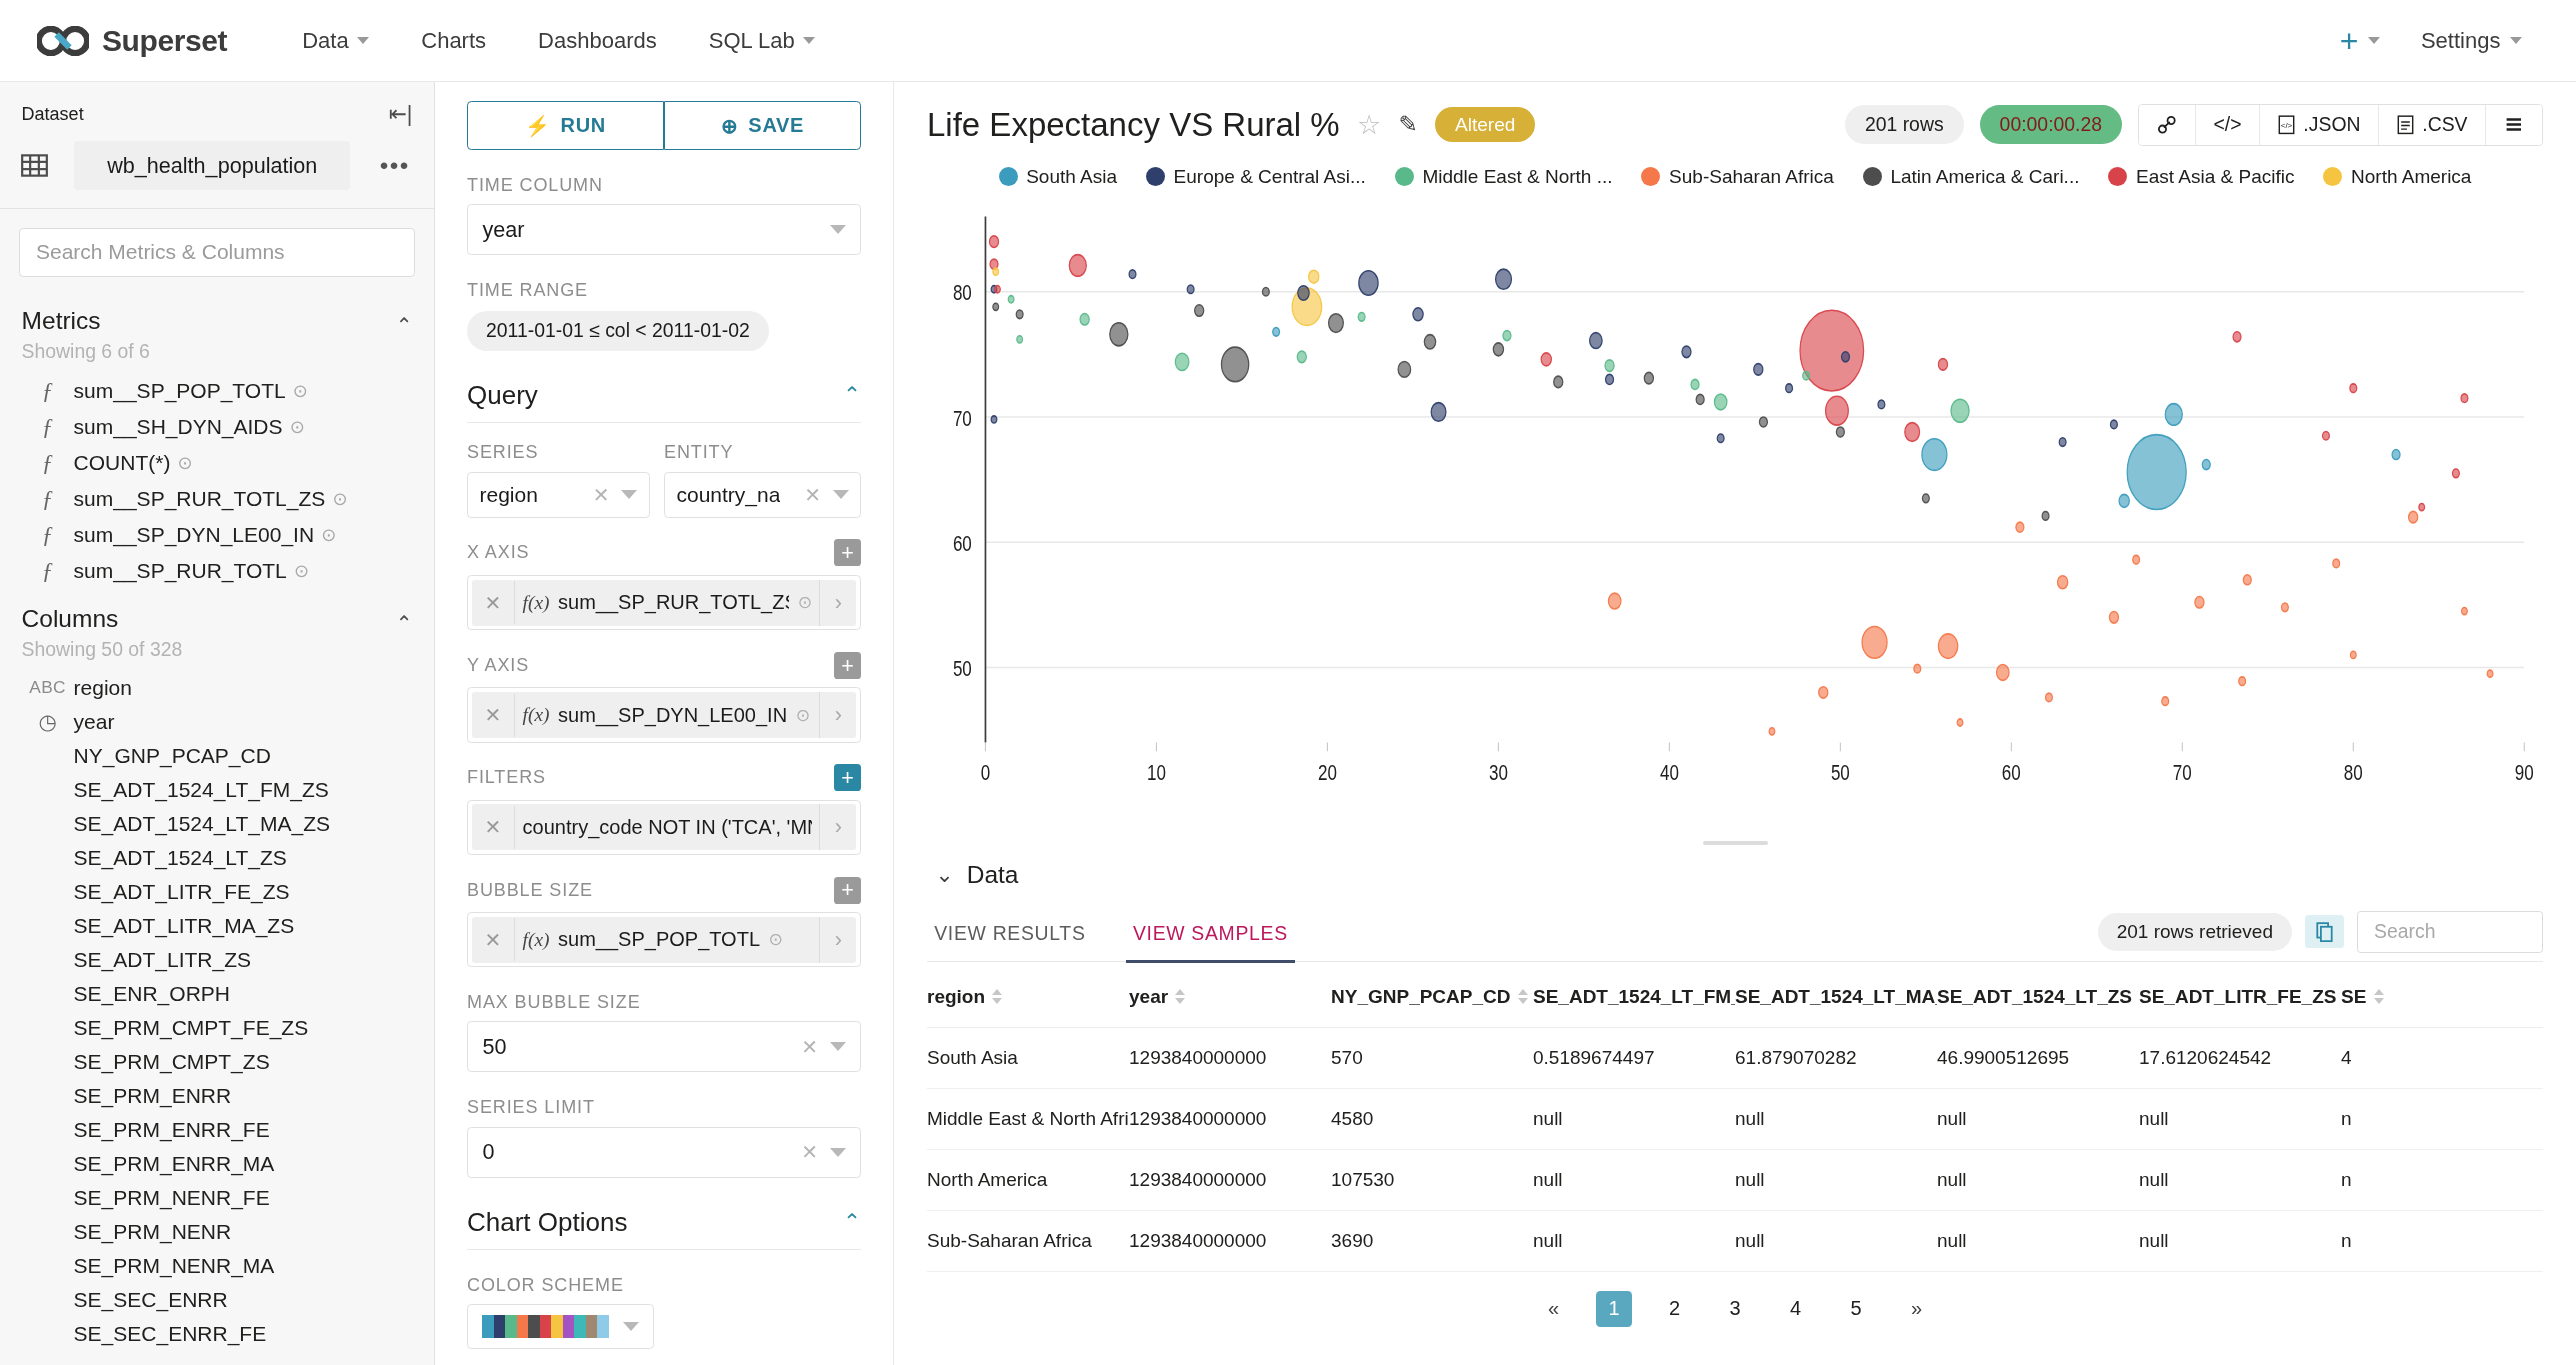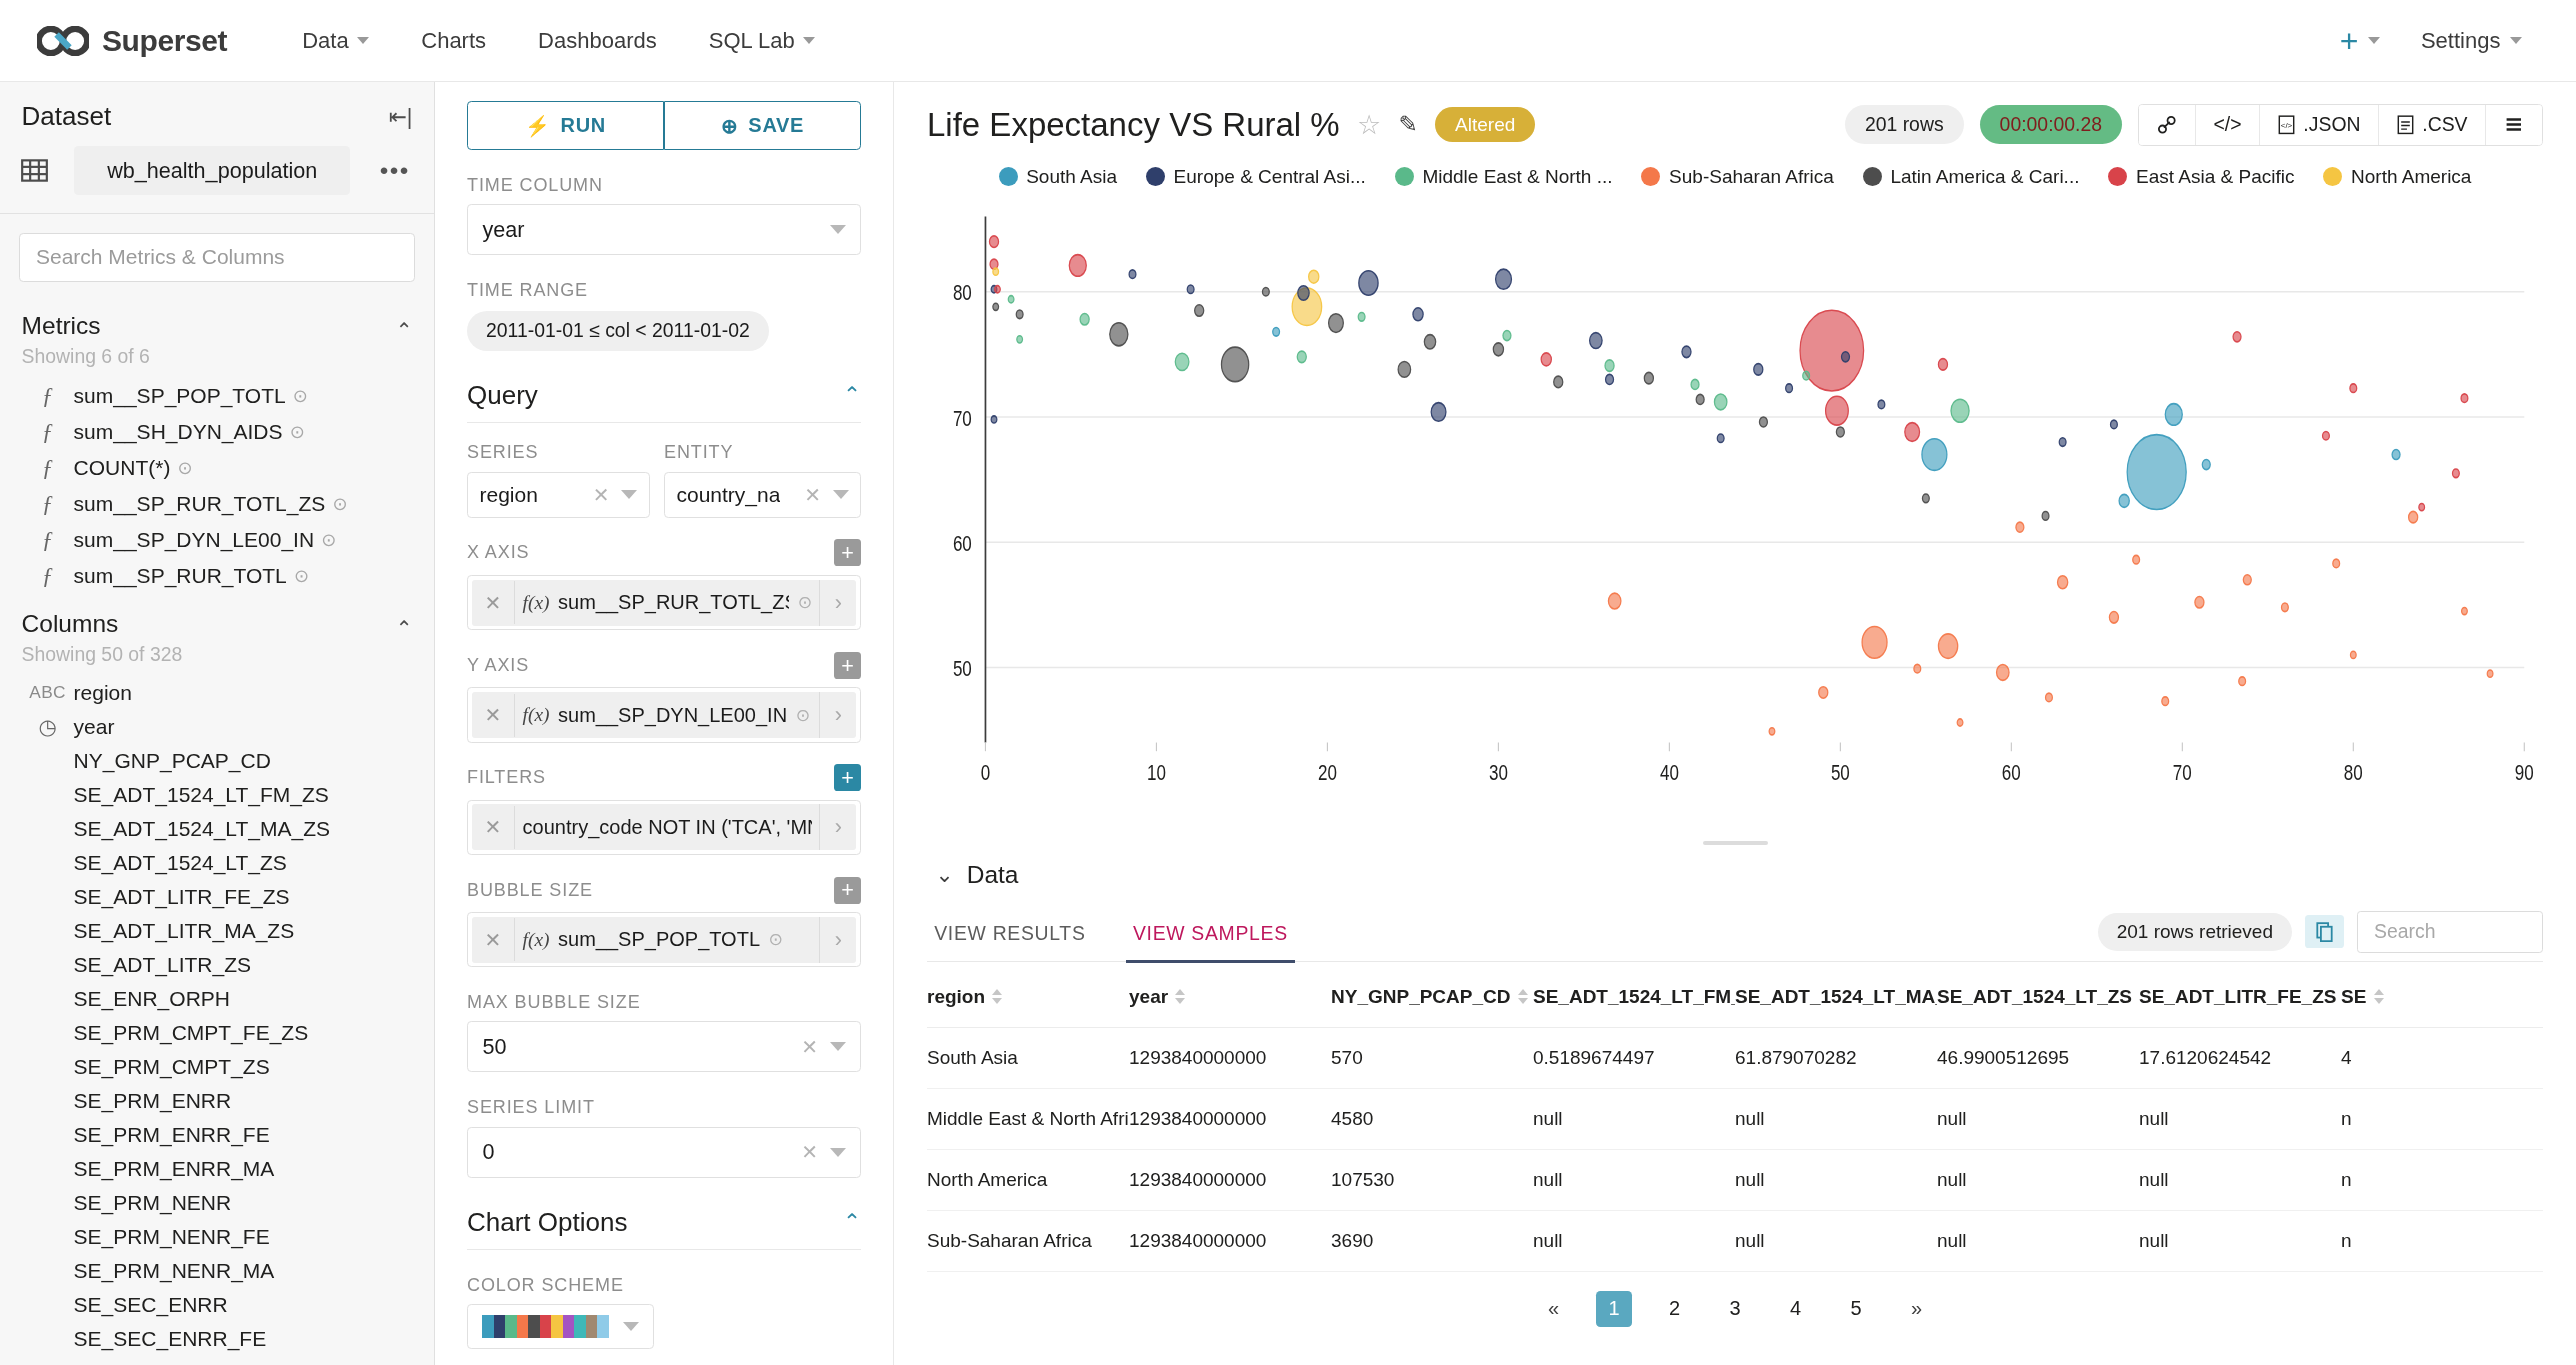--- a/index.html
+++ b/index.html
@@ -48,21 +48,21 @@
     width: 435px; flex: 0 0 435px;
     background: #f7f7f7;
     border-right: 1.4px solid #e0e0e0;
     display: flex; flex-direction: column;
     overflow: hidden;
   }
   .ds-head {
     display: flex; align-items: center; justify-content: space-between;
     padding: 19px 21.6px 10px 21.6px;
   }
-  .ds-title { font-size: 26px; color: #20201f; }
+  .ds-title { font-size: 18px; color: #20201f; }
   .collapse-icon { color: #4c4c4c; font-size: 21.6px; cursor: pointer; }
   .ds-select-row {
     display: flex; align-items: center; gap: 25px;
     padding: 4.3px 20px 17.3px 20px;
   }
   .grid-icon { width: 29px; height: 29px; flex: 0 0 29px; }
   .ds-pill {
     flex: 1; background: #efefef; border-radius: 4.3px;
     padding: 11.5px 14.4px; font-size: 21.6px; color: #1b1b1b;
     overflow: hidden; white-space: nowrap; text-overflow: ellipsis;
@@ -470,25 +470,25 @@
           <div class="ds-item">
             <span class="it-icon"></span>
             <span class="it-label">SE_PRM_ENRR_FE</span>
           </div>
           <div class="ds-item">
             <span class="it-icon"></span>
             <span class="it-label">SE_PRM_ENRR_MA</span>
           </div>
           <div class="ds-item">
             <span class="it-icon"></span>
+            <span class="it-label">SE_PRM_NENR_FE</span>
+          </div>
+          <div class="ds-item">
+            <span class="it-icon"></span>
             <span class="it-label">SE_PRM_NENR</span>
-          </div>
-          <div class="ds-item">
-            <span class="it-icon"></span>
-            <span class="it-label">SE_PRM_NENR_FE</span>
           </div>
           <div class="ds-item">
             <span class="it-icon"></span>
             <span class="it-label">SE_PRM_NENR_MA</span>
           </div>
           <div class="ds-item">
             <span class="it-icon"></span>
             <span class="it-label">SE_SEC_ENRR</span>
           </div>
           <div class="ds-item">

